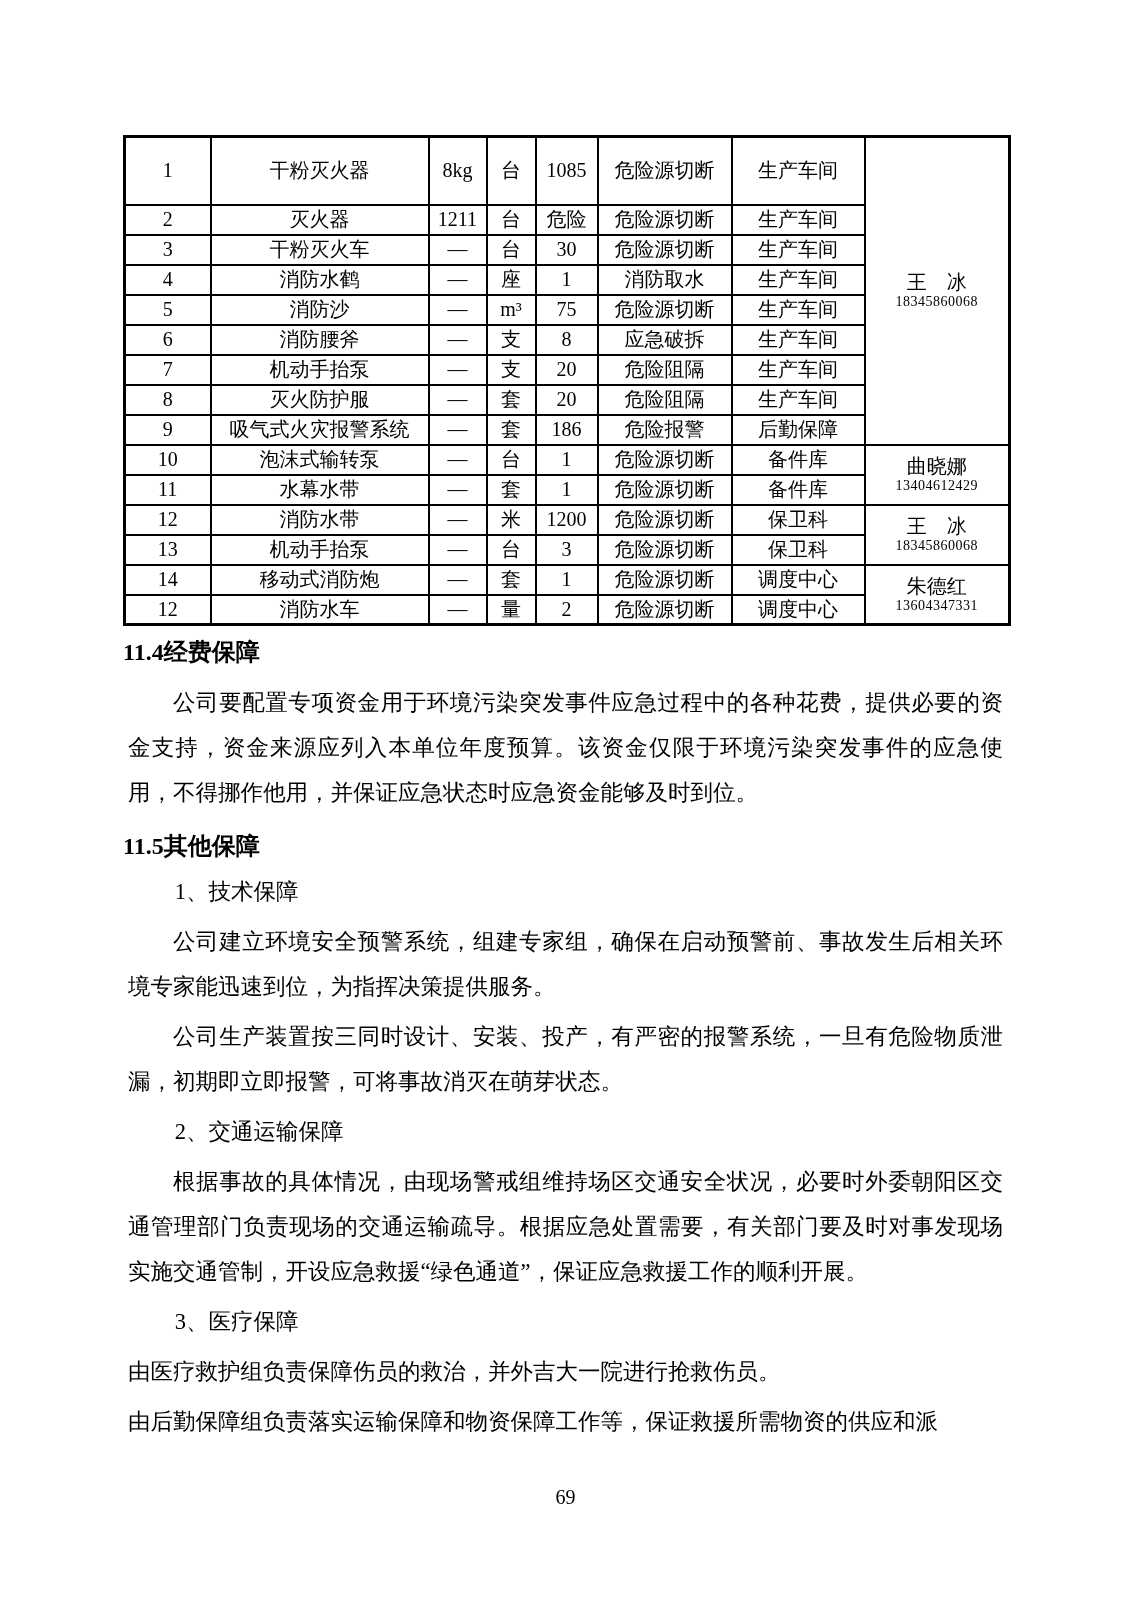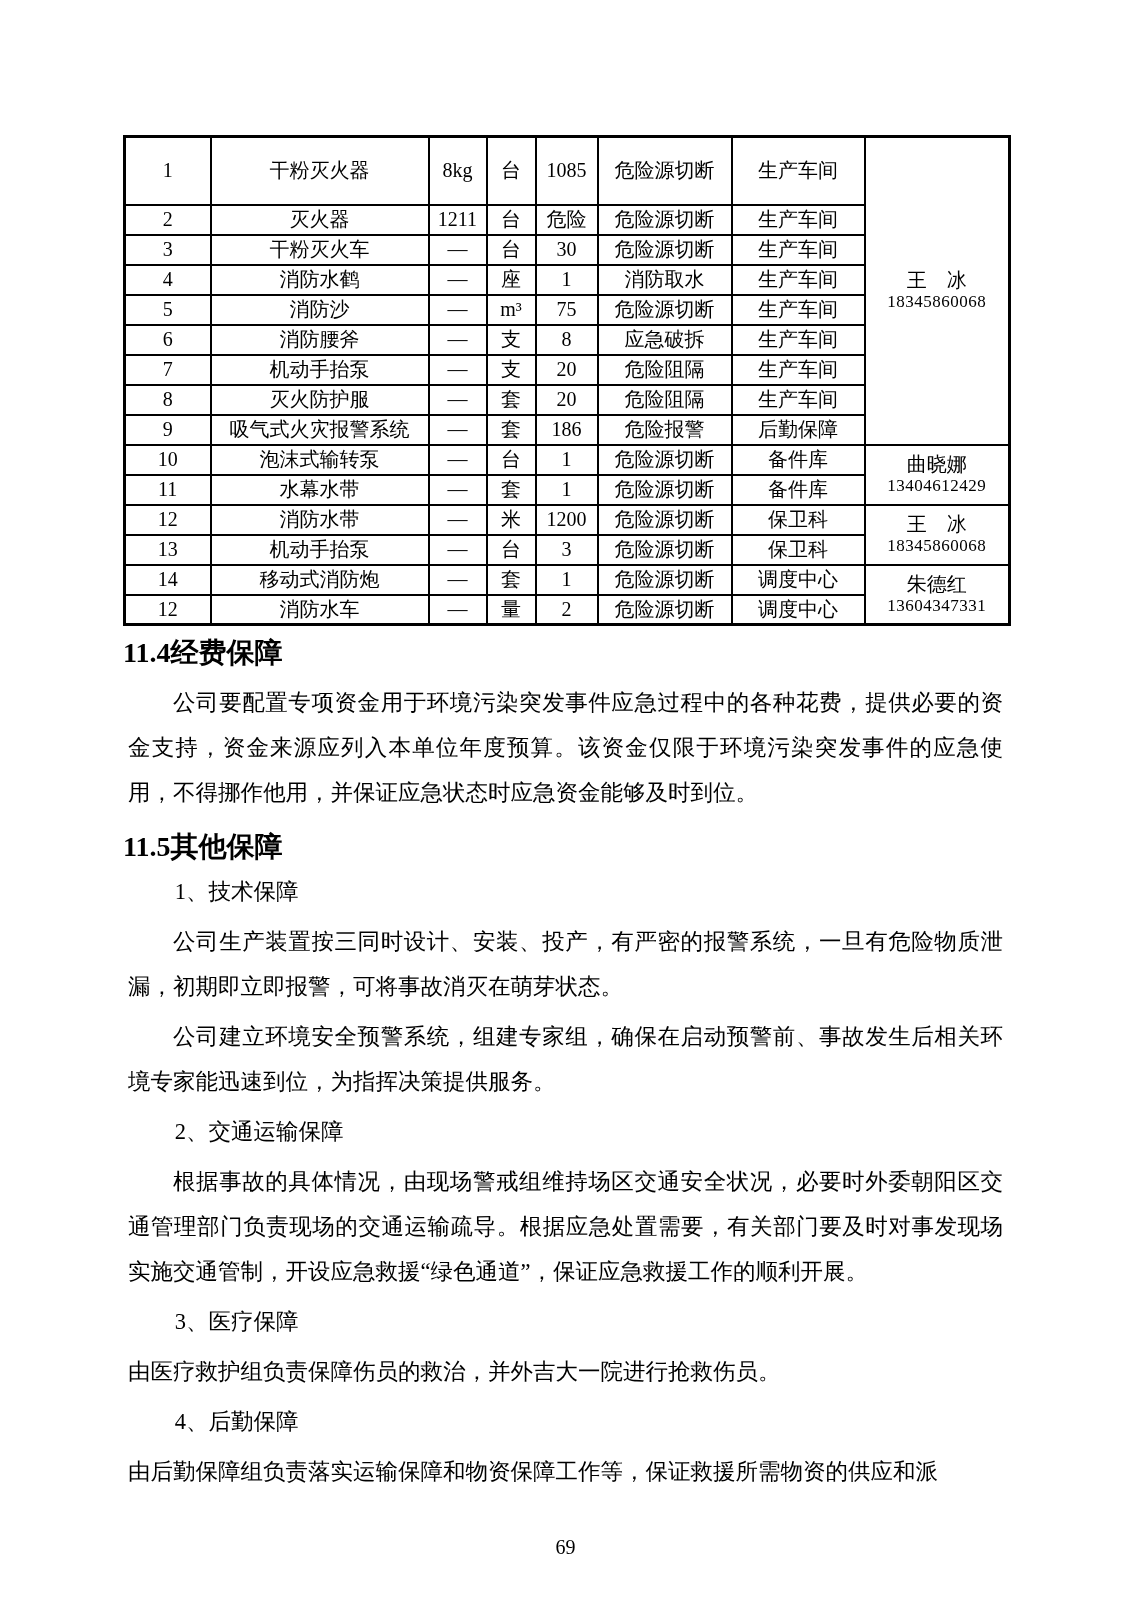--- a/index.html
+++ b/index.html
@@ -31,24 +31,24 @@
     text-align: center;
     vertical-align: middle;
     padding: 0 2px;
     overflow: hidden;
     white-space: nowrap;
     line-height: 1.15;
   }
   table.equip tr { height: 30px; }
   table.equip tr.tall { height: 68px; }
   td.contact-cell { font-size: 20px; }
-  td.contact-cell .phone { font-size: 17px; letter-spacing: 0.5px; }
+  td.contact-cell .phone { font-size: 14px; letter-spacing: 0.5px; }
   .textblock { width: 885px; }
   h2.sec-heading {
-    font-size: 28px;
+    font-size: 24px;
     font-weight: bold;
     line-height: 45px;
     margin: 0;
     padding-top: 4px;
   }
   p.body-par {
     font-size: 22.5px;
     line-height: 45px;
     margin: 5px;
     text-align: justify;
@@ -239,28 +239,27 @@
       </tbody>
   </table>
 
   <div class="textblock">
     <h2 class="sec-heading">11.4经费保障</h2>
     <p class="body-par">公司要配置专项资金用于环境污染突发事件应急过程中的各种花费，提供必要的资金支持，资金来源应列入本单位年度预算。该资金仅限于环境污染突发事件的应急使用，不得挪作他用，并保证应急状态时应急资金能够及时到位。</p>
 
     <h2 class="sec-heading">11.5其他保障</h2>
 
     <p class="subitem">1、技术保障</p>
+    <p class="body-par">公司建立环境安全预警系统，组建专家组，确保在启动预警前、事故发生后相关环境专家能迅速到位，为指挥决策提供服务。</p>
     <p class="body-par">公司生产装置按三同时设计、安装、投产，有严密的报警系统，一旦有危险物质泄漏，初期即立即报警，可将事故消灭在萌芽状态。</p>
-    <p class="body-par">公司建立环境安全预警系统，组建专家组，确保在启动预警前、事故发生后相关环境专家能迅速到位，为指挥决策提供服务。</p>
 
     <p class="subitem">2、交通运输保障</p>
     <p class="body-par">根据事故的具体情况，由现场警戒组维持场区交通安全状况，必要时外委朝阳区交通管理部门负责现场的交通运输疏导。根据应急处置需要，有关部门要及时对事发现场实施交通管制，开设应急救援“绿色通道”，保证应急救援工作的顺利开展。</p>
 
     <p class="subitem">3、医疗保障</p>
     <p class="body-par noindent">由医疗救护组负责保障伤员的救治，并外吉大一院进行抢救伤员。</p>
 
-    <p class="subitem">4、后勤保障</p>
     <p class="body-par noindent">由后勤保障组负责落实运输保障和物资保障工作等，保证救援所需物资的供应和派</p>
   </div>
 
   <div class="pageno">69</div>
 
 </div>
 
 </body></html>

